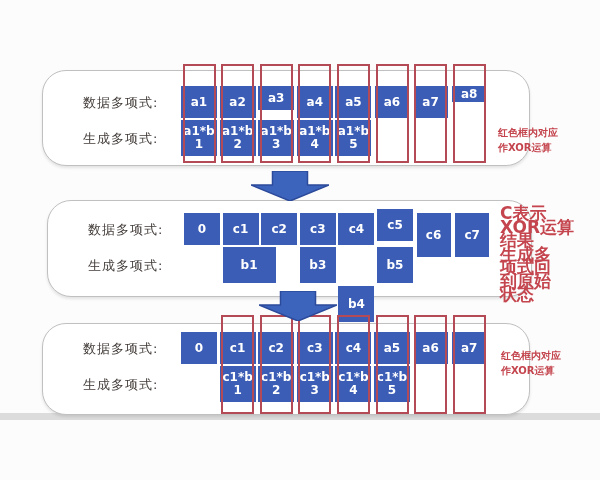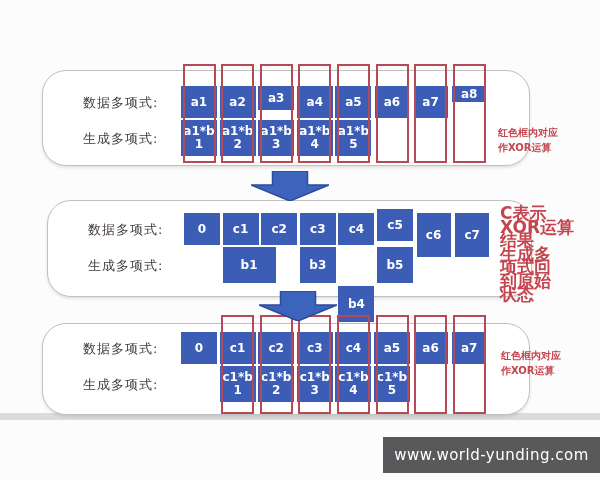--- a/index.html
+++ b/index.html
@@ -133,15 +133,14 @@
       <div class="redbox" style="left: 293.9px; top: -9px; width: 33px; height: 99px;"></div>
       <div class="redbox" style="left: 332.5px; top: -9px; width: 33px; height: 99px;"></div>
       <div class="redbox" style="left: 371.1px; top: -9px; width: 33px; height: 99px;"></div>
       <div class="redbox" style="left: 409.7px; top: -9px; width: 33px; height: 99px;"></div>
       <div class="annotation" style="left: 458px; top: 24px;">红色框内对应
 作XOR运算</div>
     </div>
 
   <div class="band"></div>
 
-  <div class="tag" id="tag-bottom">www.world-yunding.com</div>
 
 </div>
 
 </body></html>

